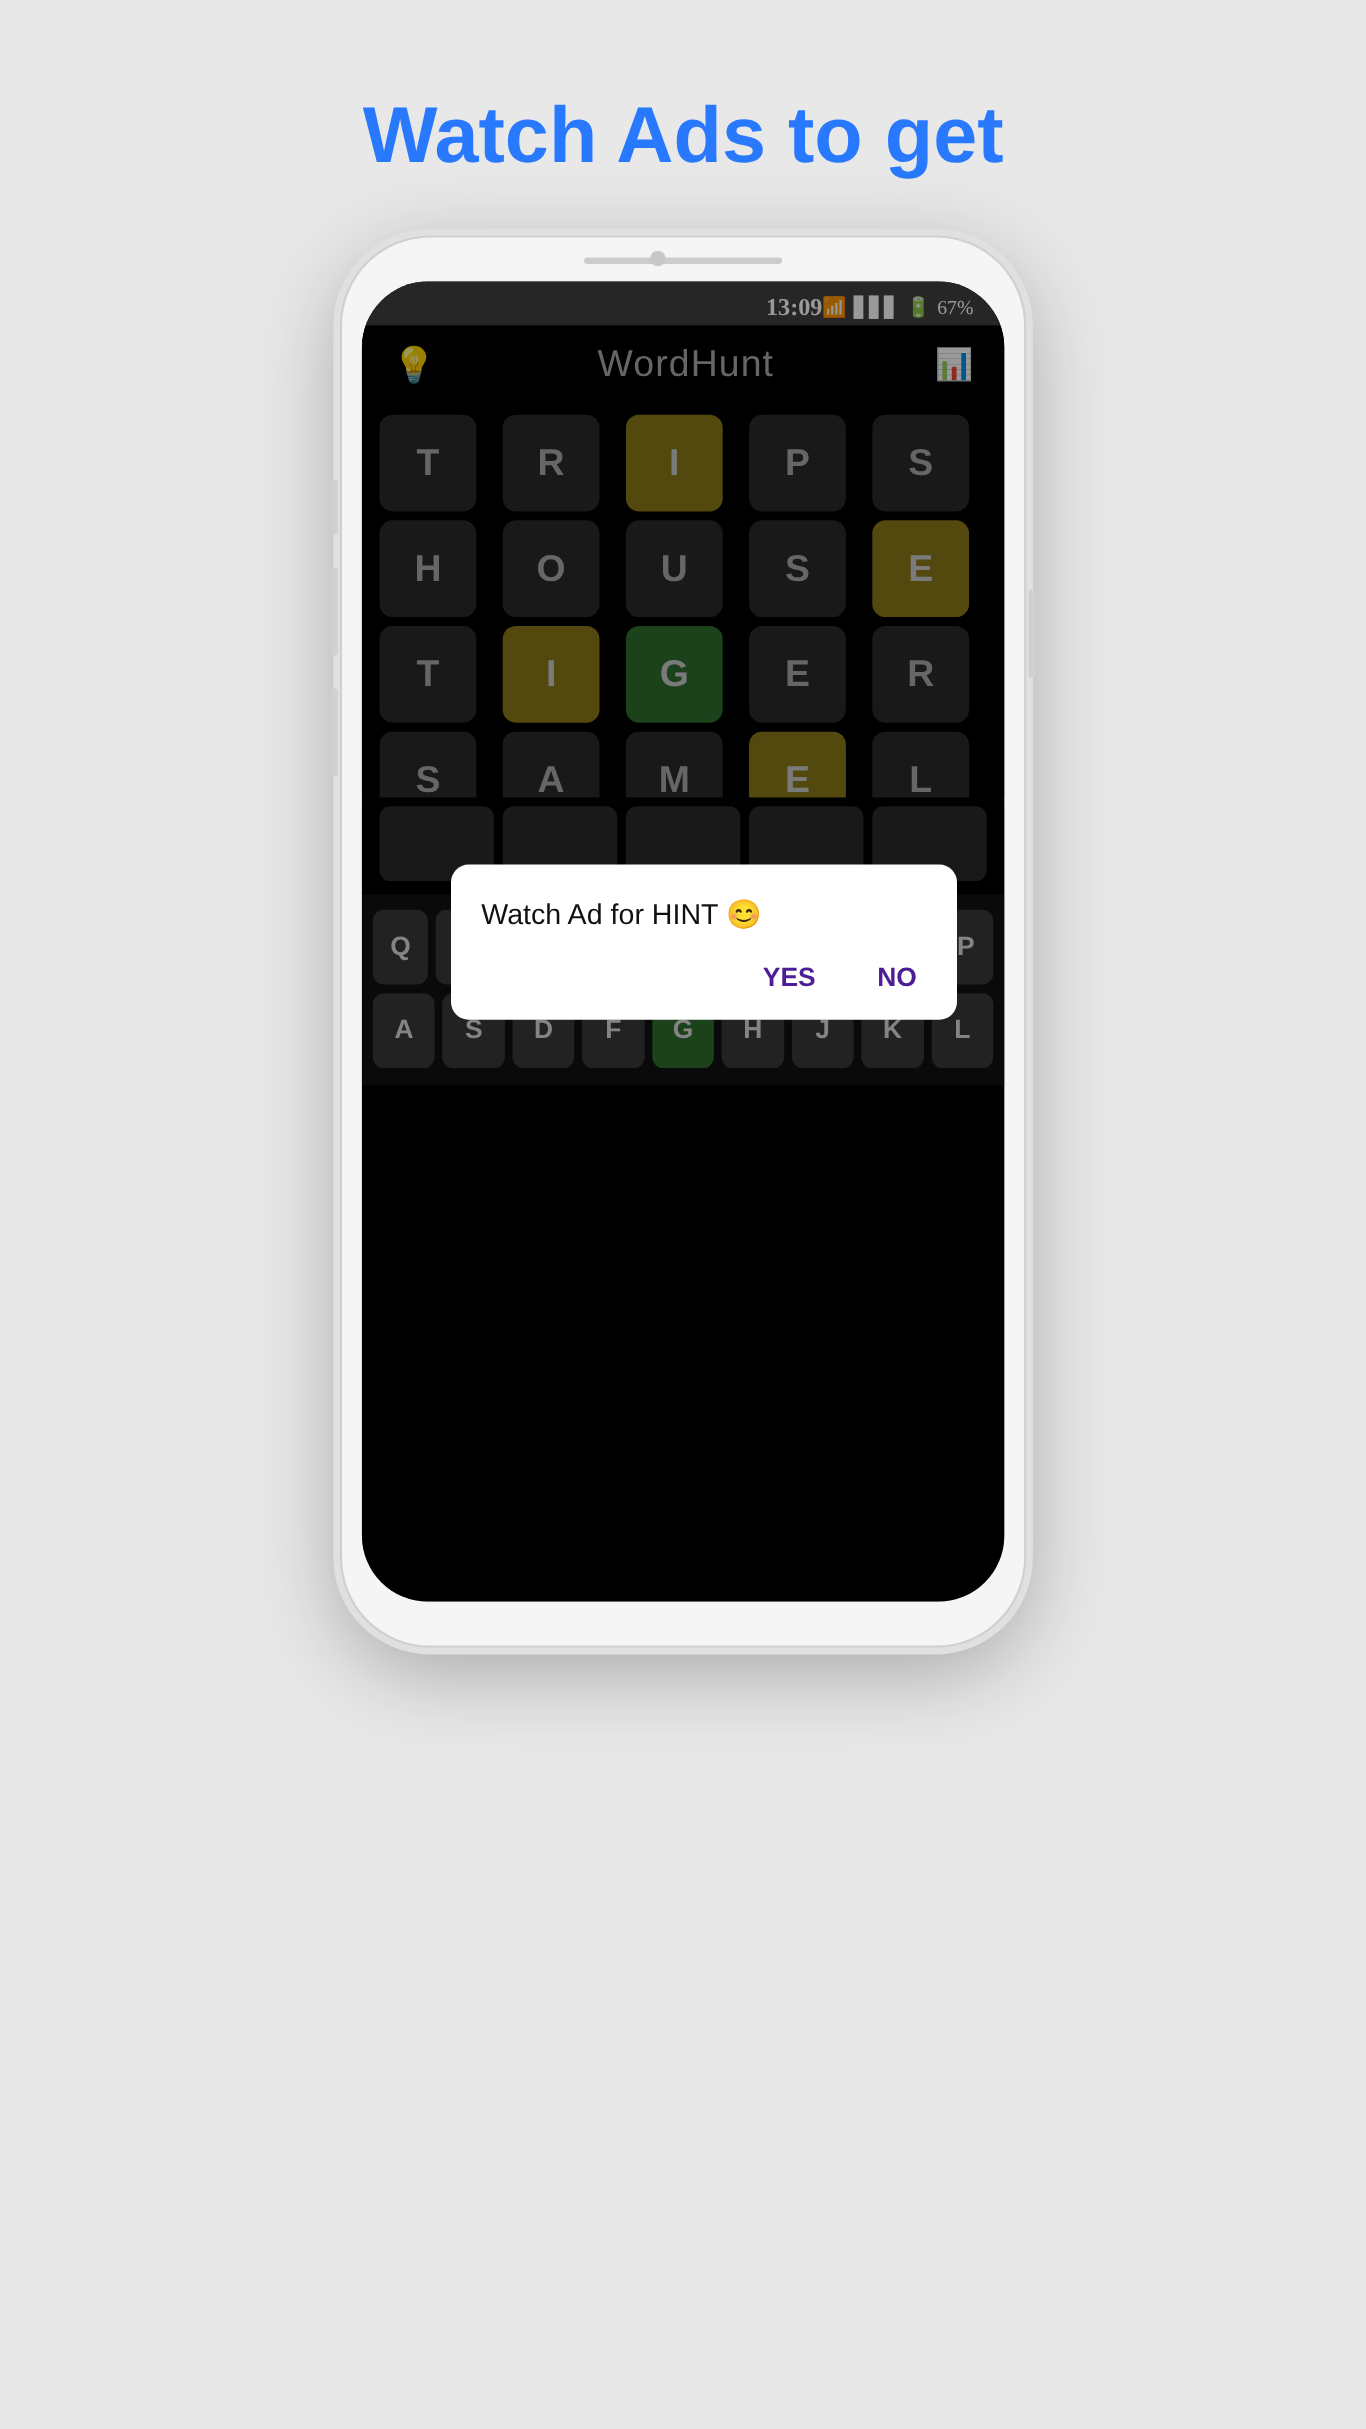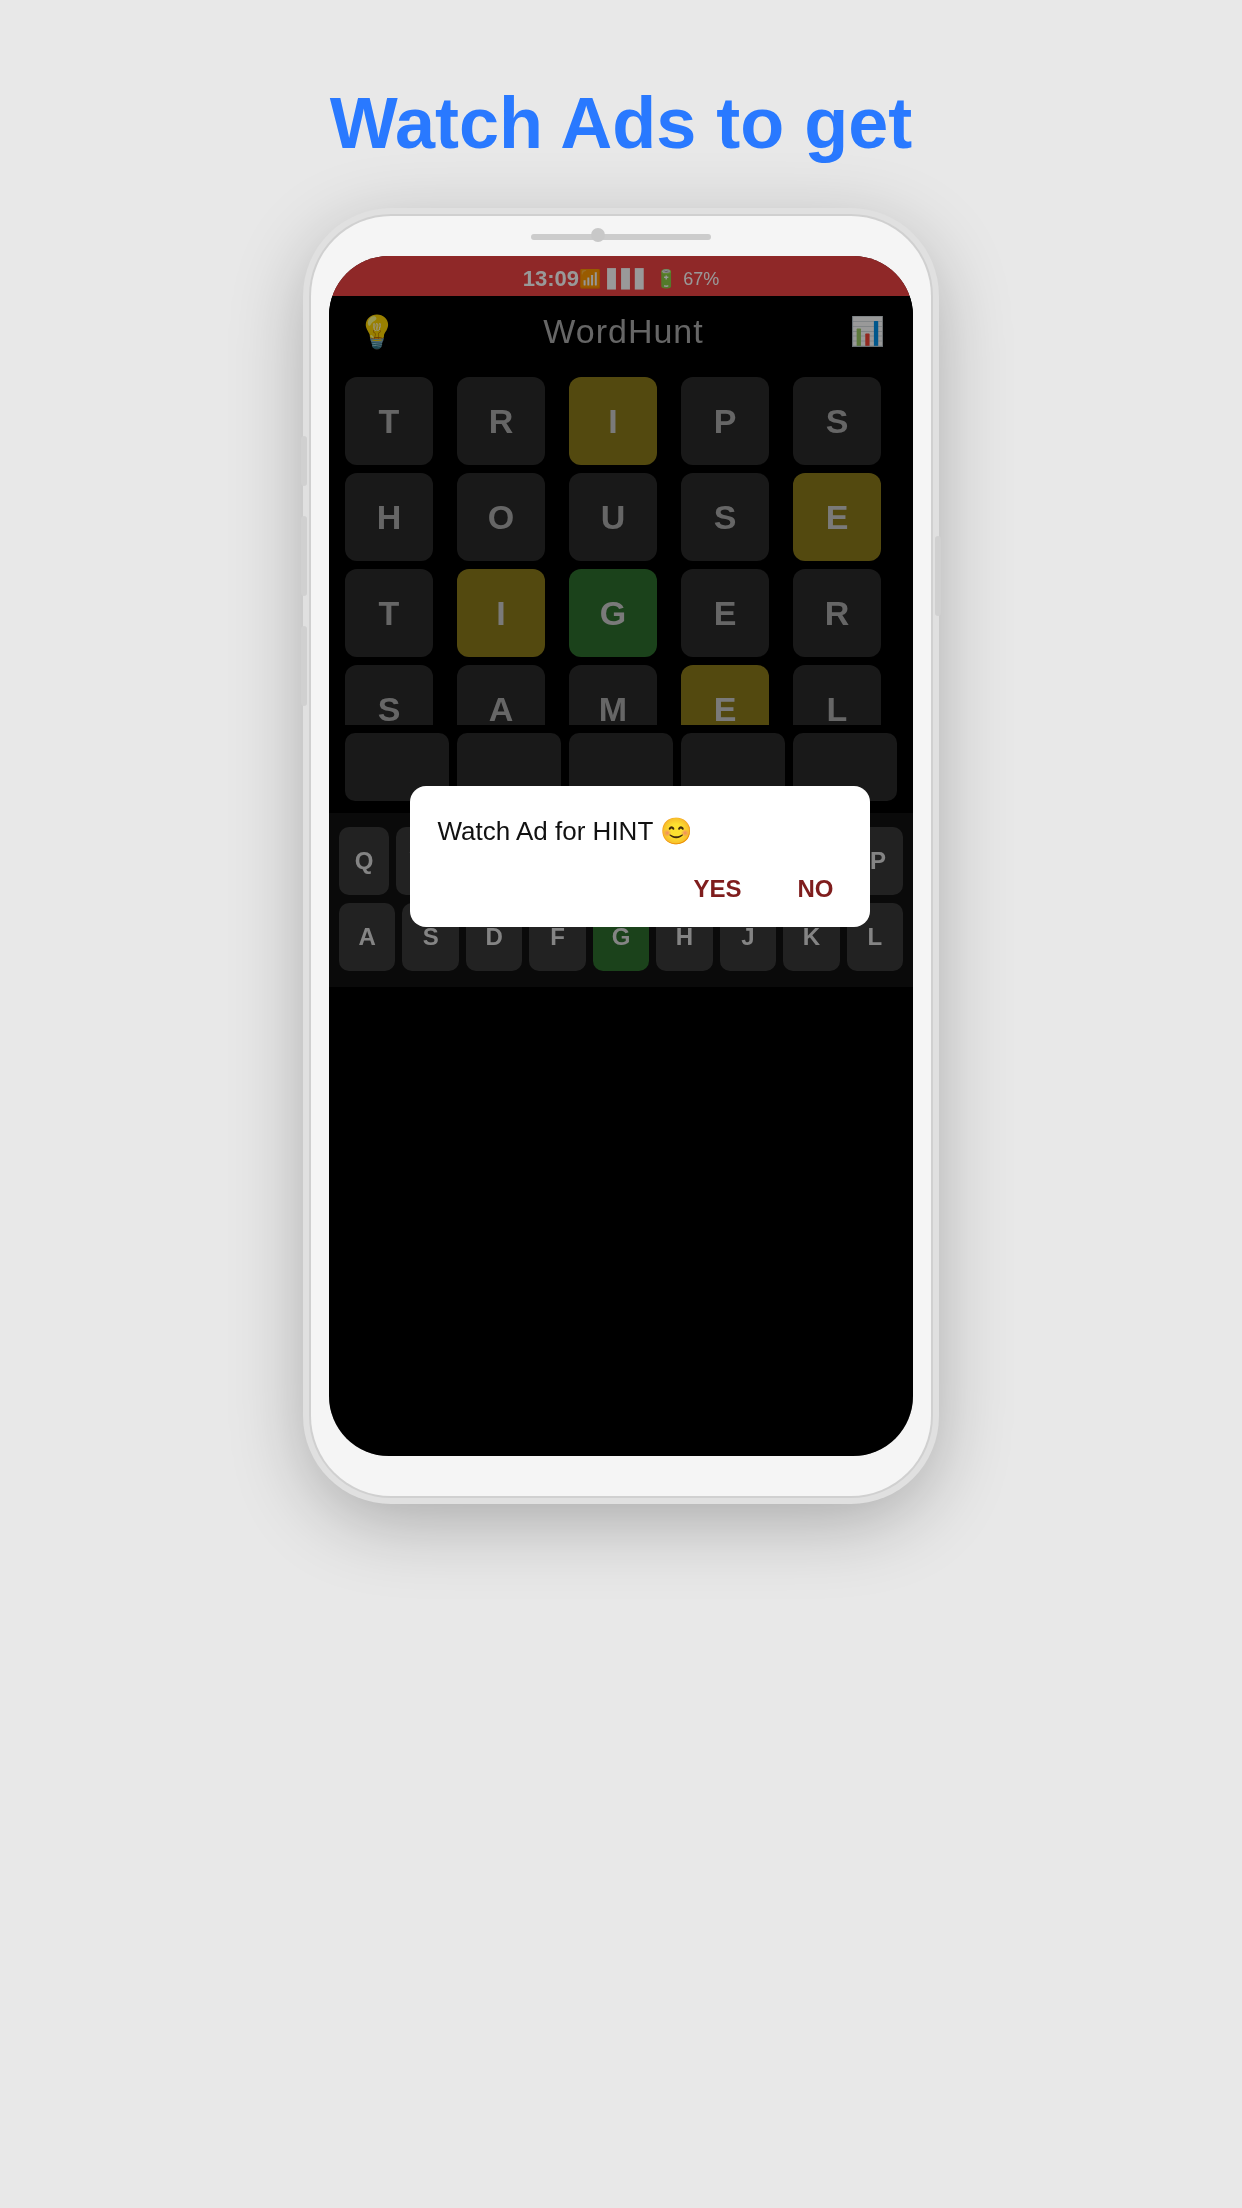--- a/index.html
+++ b/index.html
@@ -109,24 +109,25 @@
       right: 18px;
       bottom: 40px;
       background: #000;
       border-radius: 60px;
       overflow: hidden;
     }
 
     
     .status-bar {
       display: flex;
-      justify-content: center;
+      justify-content: flex-end;
       align-items: center;
       padding: 10px 28px 4px;
-      background: #ef4444;
+      background: #404040;
+      font-family: Liberation Serif, serif;
     }
 
     .status-time {
       color: #fff;
       font-size: 22px;
       font-weight: 600;
     }
 
     .status-icons {
       display: flex;
@@ -256,21 +257,21 @@
 
     .dialog-buttons {
       display: flex;
       justify-content: flex-end;
       gap: 40px;
     }
 
     .dialog-btn {
       font-size: 24px;
       font-weight: 700;
-      color: #7f1d1d;
+      color: #4c1d95;
       cursor: pointer;
       padding: 4px 8px;
     }
 
     
     .keyboard-spacer {
       background: #000;
       height: 80px;
       display: grid;
       grid-template-columns: repeat(5, 1fr);

